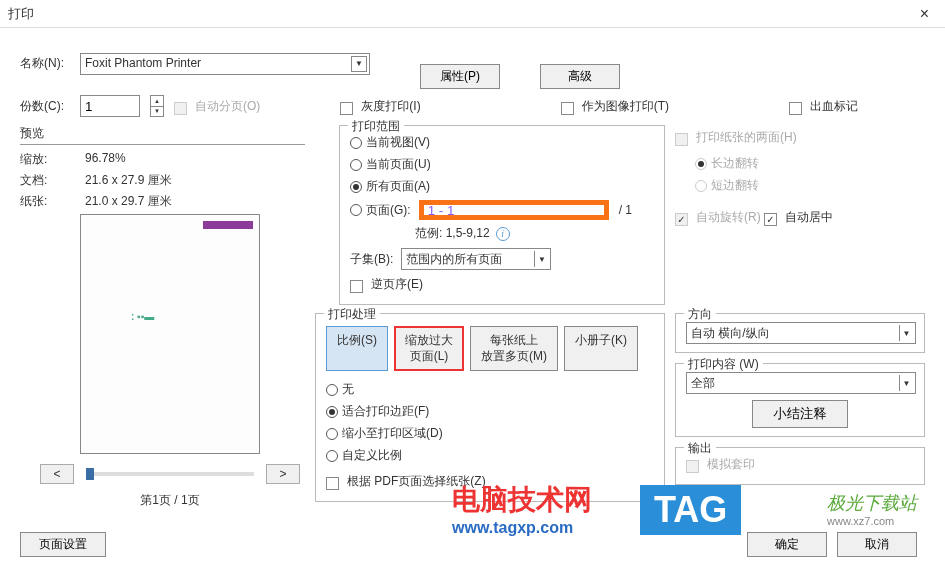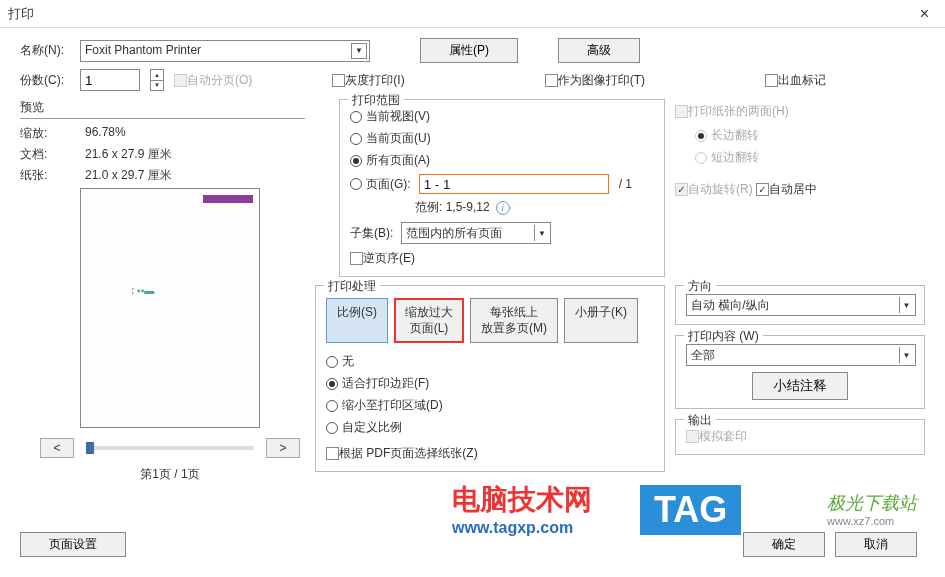--- a/index.html
+++ b/index.html
@@ -9,28 +9,28 @@
     .titlebar .title { font-size: 13px; }
     .titlebar .close { font-size: 16px; cursor: pointer; padding: 0 8px; }
     
     .content { padding: 10px 20px; }
     
     .top-row1 { display: flex; align-items: center; gap: 10px; margin-bottom: 6px; }
     .top-label { width: 50px; }
     .printer-select { width: 290px; height: 22px; border: 1px solid #888; padding: 2px 4px; background: #fff; position: relative; display: flex; align-items: flex-start; }
     .printer-select .dd { position: absolute; right: 2px; top: 2px; bottom: 2px; width: 16px; border: 1px solid #888; display: flex; align-items: center; justify-content: center; font-size: 8px; }
     
-    .btn { border: 1px solid #888; background: #f0f0f0; padding: 3px 28px; cursor: pointer; font-size: 12px; min-width: 80px; text-align: right; }
+    .btn { border: 1px solid #888; background: #f0f0f0; padding: 3px 18px; cursor: pointer; font-size: 12px; min-width: 80px; text-align: center; margin-top: 26px; }
     
     .copies-input { width: 60px; height: 22px; border: 1px solid #888; padding: 2px 4px; }
     .spinner { display: inline-flex; flex-direction: column; height: 22px; width: 14px; border: 1px solid #888; }
     .spinner span { flex: 1; display: flex; align-items: center; justify-content: center; font-size: 6px; border-bottom: 1px solid #888; cursor: pointer; }
     .spinner span:last-child { border-bottom: none; }
     
-    .checkbox-wrap { display: inline-flex; align-items: center; gap: 0; }
+    .checkbox-wrap { display: inline-flex; align-items: flex-end; gap: 8px; }
     .checkbox { width: 13px; height: 13px; border: 1px solid #888; display: inline-flex; align-items: center; justify-content: center; font-size: 10px; background: #fff; }
     .checkbox.checked::after { content: "✓"; color: #333; }
     .checkbox.disabled { background: #f0f0f0; border-color: #ccc; }
     .disabled-text { color: #aaa; }
     
     .main-area { display: flex; gap: 10px; margin-top: 8px; }
     
     .preview-panel { width: 285px; }
     .preview-panel .section-title { border-bottom: 1px solid #999; padding-bottom: 2px; margin-bottom: 6px; }
     .preview-info { display: flex; gap: 30px; margin-bottom: 4px; }
@@ -50,21 +50,21 @@
     .upper-right { display: flex; gap: 10px; padding-left: 24px; }
     
     .fieldset { border: 1px solid #bbb; padding: 8px 10px; position: relative; }
     .fieldset .legend { position: absolute; top: -8px; left: 8px; background: #fff; padding: 0 4px; font-size: 12px; }
     
     .print-range { flex: 1; }
     .radio-wrap { display: flex; align-items: center; gap: 4px; margin-bottom: 5px; }
     .radio { width: 12px; height: 12px; border: 1px solid #555; border-radius: 50%; display: inline-flex; align-items: center; justify-content: center; }
     .radio.checked::after { content: ""; width: 6px; height: 6px; background: #333; border-radius: 50%; }
     
-    .page-input { width: 190px; height: 20px; border: 1px solid #f97316; padding: 2px 4px; margin-left: 4px; color: #0f172a; }
+    .page-input { width: 190px; height: 20px; border: 5px solid #f97316; padding: 2px 4px; margin-left: 4px; color: #8b5cf6; }
     .range-hint { margin-left: 65px; margin-bottom: 6px; display: flex; align-items: center; gap: 6px; }
     .info-icon { width: 14px; height: 14px; border: 1px solid #5a9bd5; border-radius: 50%; display: inline-flex; align-items: center; justify-content: center; font-size: 10px; color: #5a9bd5; font-style: italic; font-family: serif; }
     
     .subset-row { display: flex; align-items: center; gap: 8px; margin-bottom: 6px; }
     .select { border: 1px solid #888; height: 22px; padding: 2px 18px 2px 4px; background: #fff; position: relative; display: inline-flex; align-items: center; }
     .select .dd { position: absolute; right: 2px; top: 2px; bottom: 2px; width: 14px; border-left: 1px solid #888; display: flex; align-items: center; justify-content: center; font-size: 8px; }
     
     .right-options { width: 250px; }
     .opt-group { padding: 4px 0; }
     .indent { margin-left: 20px; }

